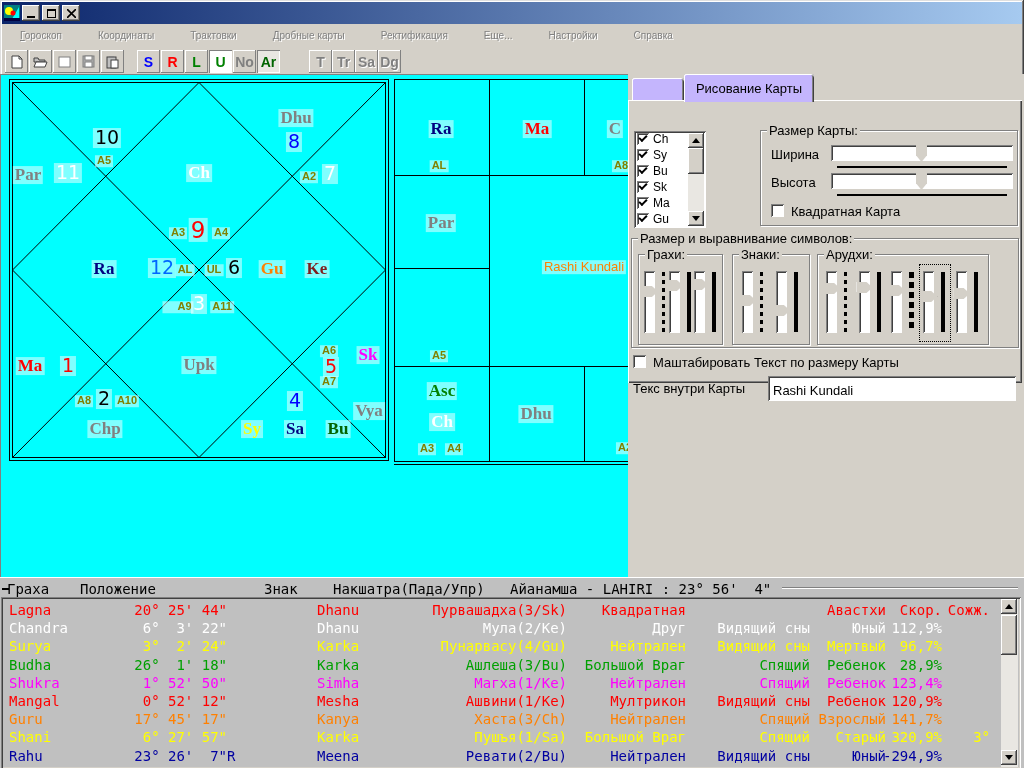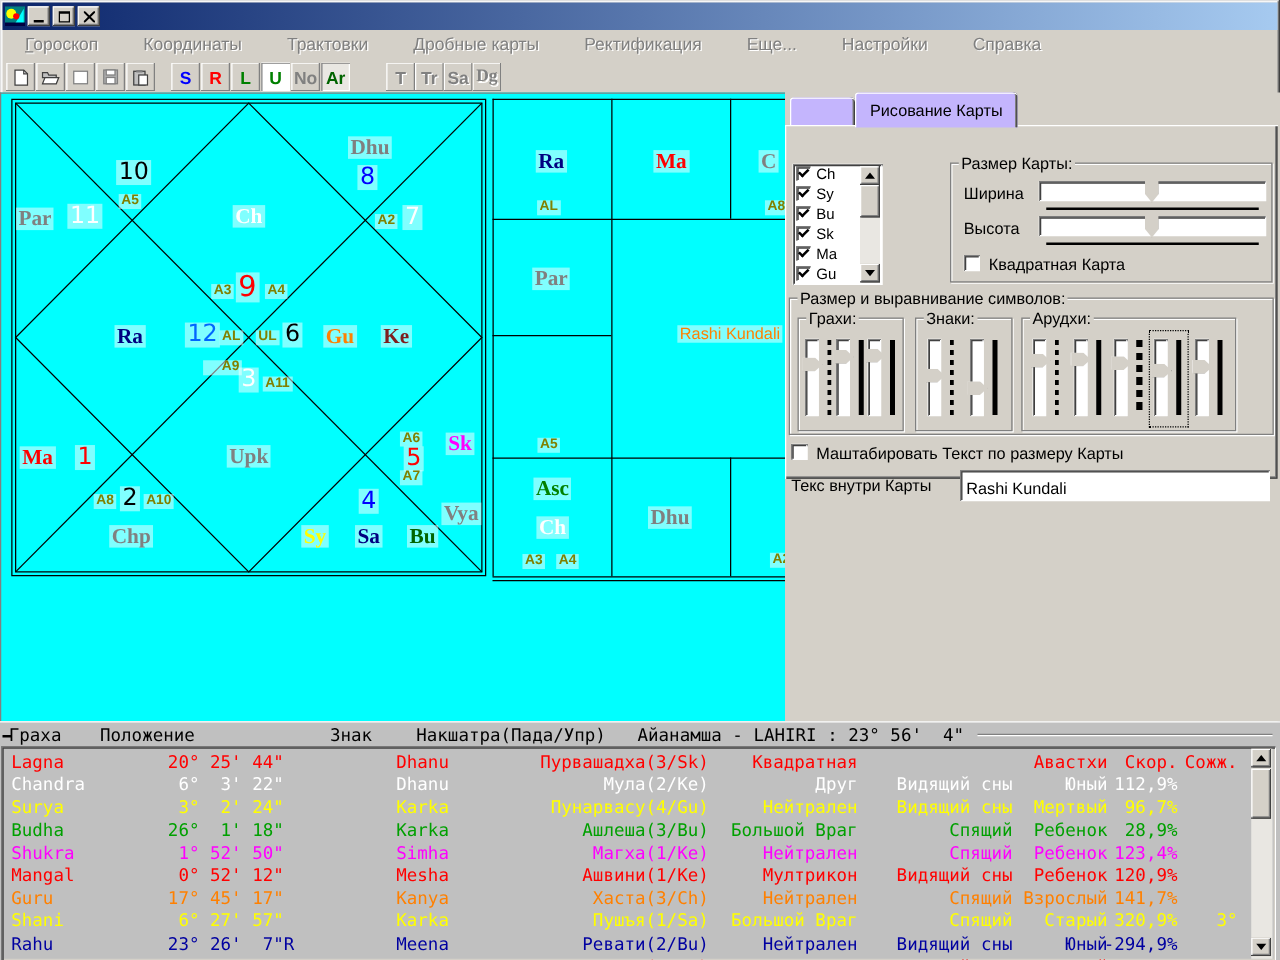--- a/index.html
+++ b/index.html
@@ -10,21 +10,21 @@
   
   #titlebar{position:absolute;left:2px;top:2px;width:1020px;height:22px;
     background:linear-gradient(90deg,#0a246a,#a6caf0);display:flex;align-items:center;padding:0 2px;}
   #title-text{color:#fff;font-size:13px;font-weight:bold;margin-left:4px;white-space:nowrap;overflow:hidden;flex:1;}
   .win-btn{width:18px;height:16px;background:#d4d0c8;margin-left:2px;position:relative;
     box-shadow:inset -1px -1px 0 #404040, inset 1px 1px 0 #fff, inset -2px -2px 0 #808080;display:flex;align-items:center;justify-content:center;}
   .glyph-min{width:8px;height:2px;background:#000;margin-top:8px;}
   .glyph-max{width:9px;height:9px;border:1px solid #000;border-top-width:2px;}
   
   #menubar{position:absolute;left:2px;top:25px;width:1020px;height:20px;display:flex;align-items:center;}
-  .menu-item{font-size:14px;color:#808080;text-shadow:1px 1px 0 #fff;padding:0 18px;white-space:nowrap;}
+  .menu-item{font-size:10px;color:#808080;text-shadow:1px 1px 0 #fff;padding:0 18px;white-space:nowrap;}
   
   #toolbar{position:absolute;left:2px;top:45px;width:1020px;height:29px;}
   .tbtn{position:absolute;top:5px;width:23px;height:23px;background:#d4d0c8;
     box-shadow:inset -1px -1px 0 #808080, inset 1px 1px 0 #fff;
     display:flex;align-items:center;justify-content:center;font-size:14px;font-weight:bold;}
   .tbtn.pressed{box-shadow:inset 1px 1px 0 #808080, inset -1px -1px 0 #fff;background:#fff;}
   .tbtn.pressed2{box-shadow:inset 1px 1px 0 #808080, inset -1px -1px 0 #fff;background:#e9e7e2;}
   .tbtn.disabled{color:#808080;text-shadow:1px 1px 0 #fff;}
   
   #chart-area{position:absolute;left:0;top:74px;width:628px;height:503px;background:#00ffff;overflow:hidden;
@@ -183,21 +183,21 @@
         <div class="tbtn" style="left: 159px; color: rgb(255, 0, 0);">R</div>
         <div class="tbtn" style="left: 183px; color: rgb(0, 128, 0);">L</div>
         <div class="tbtn pressed" style="left: 207px; color: rgb(0, 128, 0);">U</div>
         <div class="tbtn" style="left: 231px; color: rgb(128, 128, 128);">No</div>
         <div class="tbtn pressed2" style="left: 255px; color: rgb(0, 100, 0);">Ar</div>
       </div>
     <div id="varga-btns">
         <div class="tbtn disabled" style="left: 307px;">T</div>
         <div class="tbtn disabled" style="left: 330px;">Tr</div>
         <div class="tbtn disabled" style="left: 353px;">Sa</div>
-        <div class="tbtn disabled" style="left: 376px; font-family: Liberation Serif, serif;">Dg</div>
+        <div class="tbtn disabled" style="left: 376px;">Dg</div>
       </div>
   </div>
 
   <div id="chart-area">
     <svg id="chart-svg" width="628" height="503" viewBox="0 0 628 503">
       <g stroke="#000000" stroke-width="1" fill="none">
 
         <rect x="8.5" y="4.5" width="379" height="381"></rect>
         <rect x="11.5" y="7.5" width="373" height="375"></rect>
         <line x1="11.5" y1="7.5" x2="384.5" y2="382.5"></line>
@@ -229,21 +229,21 @@
         <span class="clabel k-a" style="left: 177px; top: 158px;">A3</span>
         <span class="clabel k-n" style="left: 197px; top: 155px; color: rgb(255, 0, 0); font-size: 23px;">9</span>
         <span class="clabel k-a" style="left: 220px; top: 158px;">A4</span>
         <span class="clabel k-g" style="left: 103px; top: 194px; color: rgb(0, 0, 128);">Ra</span>
         <span class="clabel k-n" style="left: 161px; top: 193px; color: rgb(0, 102, 255);">12</span>
         <span class="clabel k-a" style="left: 184px; top: 195px;">AL</span>
         <span class="clabel k-a" style="left: 213px; top: 195px;">UL</span>
         <span class="clabel k-n" style="left: 233px; top: 193px; color: rgb(0, 0, 0);">6</span>
         <span class="clabel k-g" style="left: 271px; top: 194px; color: rgb(255, 128, 0);">Gu</span>
         <span class="clabel k-g" style="left: 316px; top: 194px; color: #7f1d1d;">Ke</span>
-        <span class="clabel k-a" style="left: 177px; top: 219px; padding-left: 15px;">A9</span>
+        <span class="clabel k-a" style="left: 177px; top: 232px; padding-left: 15px;">A9</span>
         <span class="clabel k-n" style="left: 198px; top: 229px; color: rgb(255, 255, 255);">3</span>
         <span class="clabel k-a" style="left: 221px; top: 232px;">A11</span>
         <span class="clabel k-g" style="left: 29px; top: 291px; color: rgb(255, 0, 0);">Ma</span>
         <span class="clabel k-n" style="left: 67px; top: 291px; color: rgb(255, 0, 0);">1</span>
         <span class="clabel k-g" style="left: 198px; top: 290px; color: rgb(128, 128, 128);">Upk</span>
         <span class="clabel k-a" style="left: 328px; top: 276px;">A6</span>
         <span class="clabel k-n" style="left: 330px; top: 292px; color: rgb(255, 0, 0);">5</span>
         <span class="clabel k-a" style="left: 328px; top: 307px;">A7</span>
         <span class="clabel k-g" style="left: 367px; top: 280px; color: rgb(255, 0, 255);">Sk</span>
         <span class="clabel k-g" style="left: 368px; top: 304px; color: rgb(128, 128, 128); margin-top: 32px;">Vya</span>

